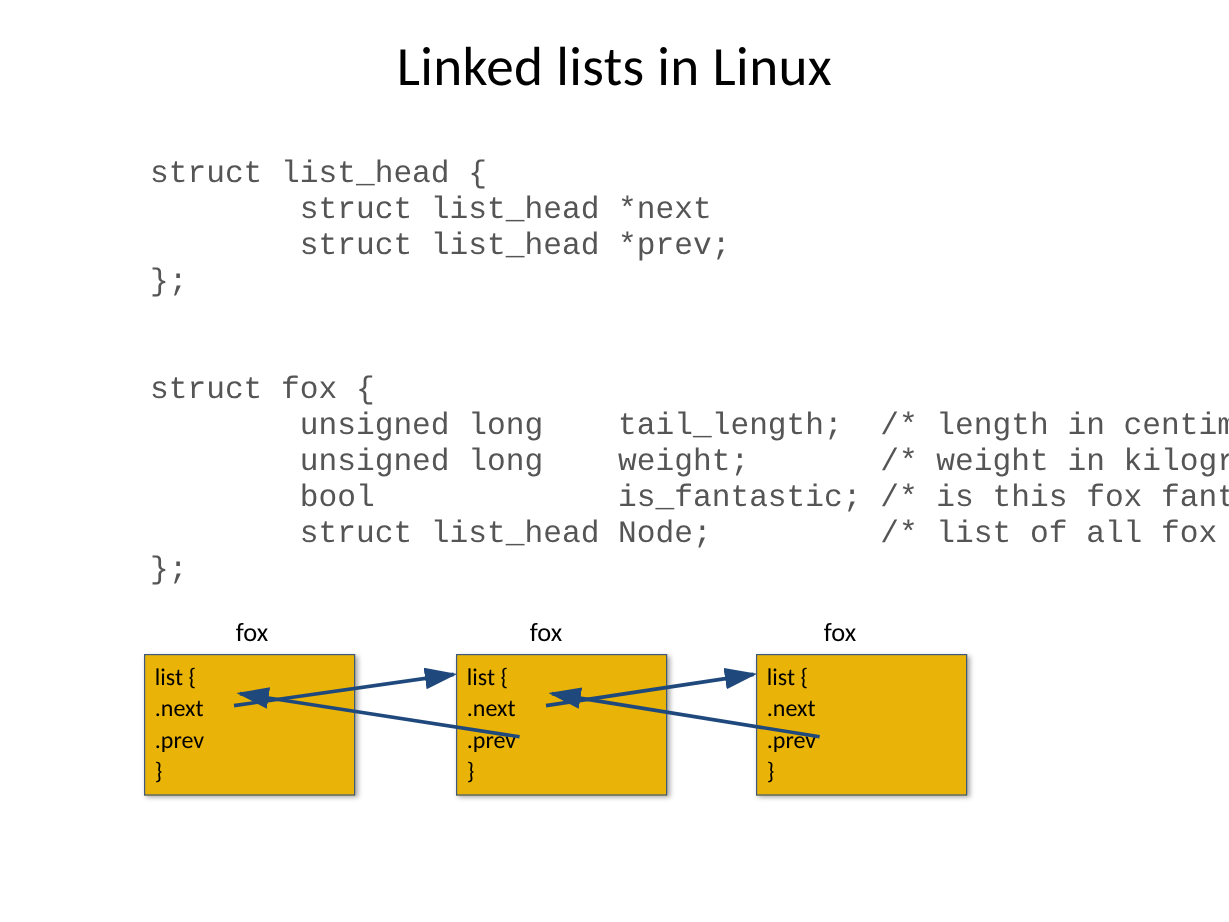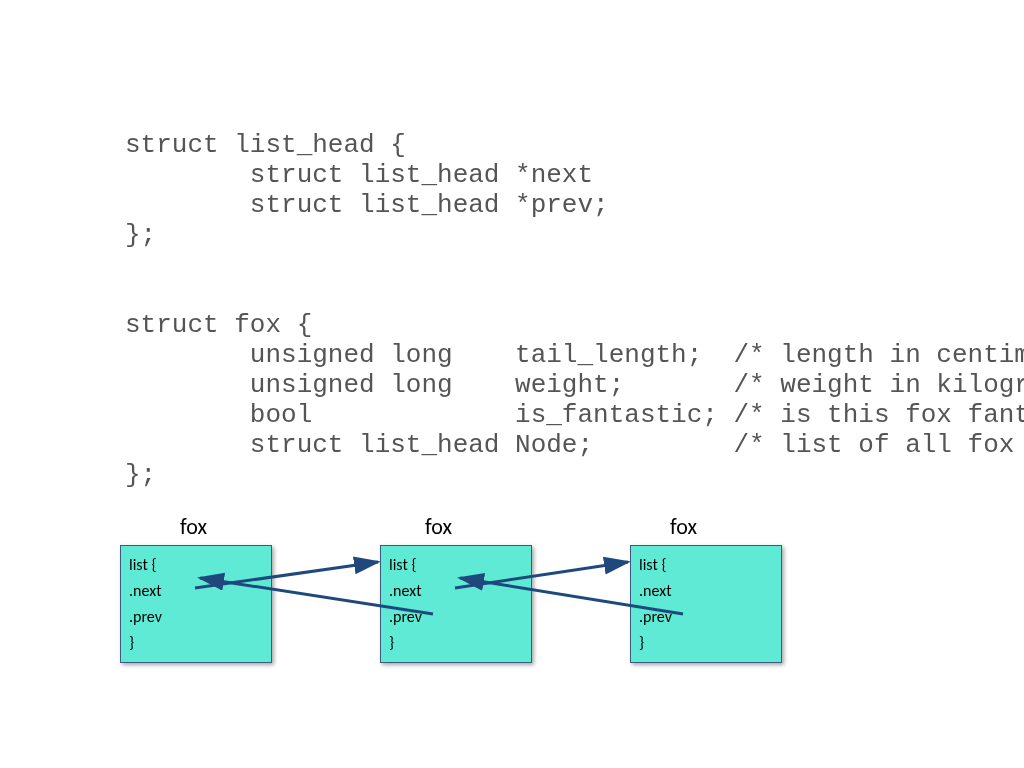--- a/index.html
+++ b/index.html
@@ -32,49 +32,51 @@
     left: 125px;
     top: 130px;
     font-family: "Courier New", monospace;
     font-size: 26px;
     line-height: 30px;
     white-space: pre;
     color: #555;
   }
   .box {
     position: absolute;
-    width: 152px;
+    width: 176px;
     height: 118px;
-    background: #5eead4;
+    background: #eab308;
     border: 1px solid #3c5a80;
     box-shadow: 2px 2px 4px rgba(0,0,0,0.35);
     font-family: Calibri, Arial, sans-serif;
-    font-size: 16px;
+    font-size: 20px;
     line-height: 26px;
     padding: 6px 8px;
     box-sizing: border-box;
   }
   .box-label {
     position: absolute;
     font-size: 22px;
+    text-align: center;
   }
   .arrow-svg {
     position: absolute;
     left: 0;
     top: 0;
     width: 1024px;
     height: 768px;
     pointer-events: none;
   }
 </style>
 </head>
 <body>
 
 <div class="slide">
 
+  <div class="title">Linked lists in Linux</div>
 
   <div class="code">struct list_head {
         struct list_head *next
         struct list_head *prev;
 };
 
 
 struct fox {
         unsigned long    tail_length;  /* length in centimeters of tail */
         unsigned long    weight;       /* weight in kilograms */

